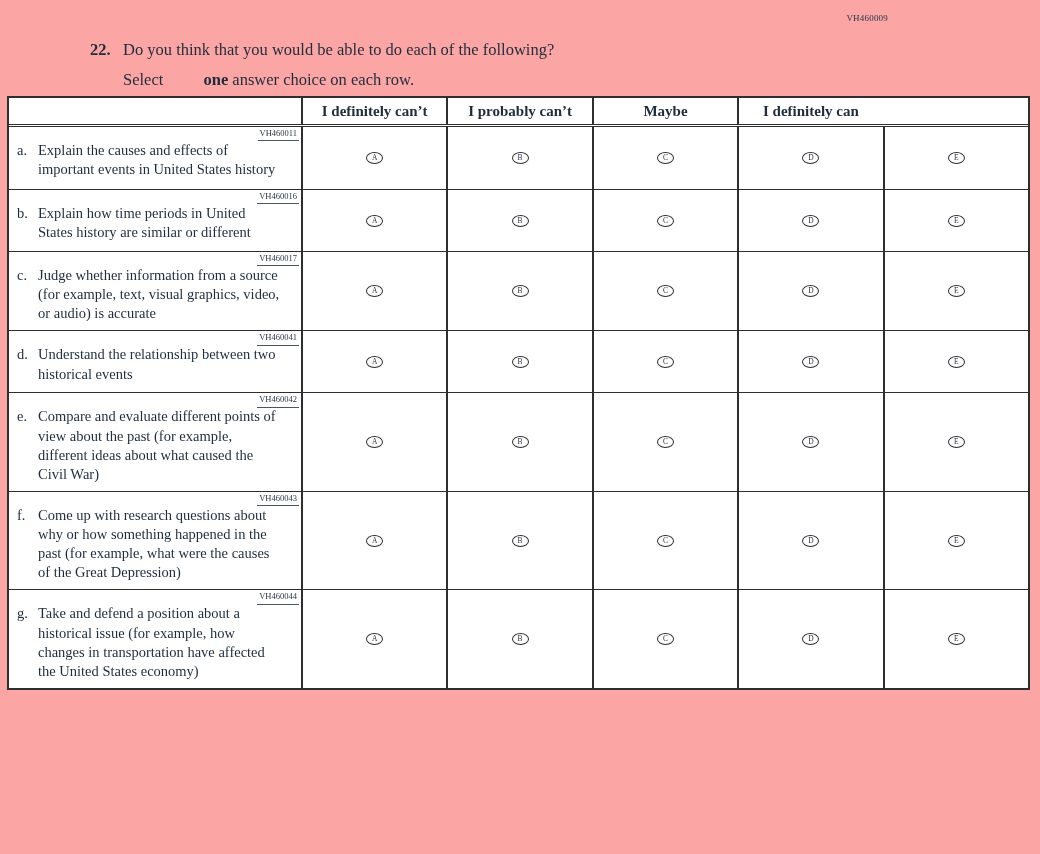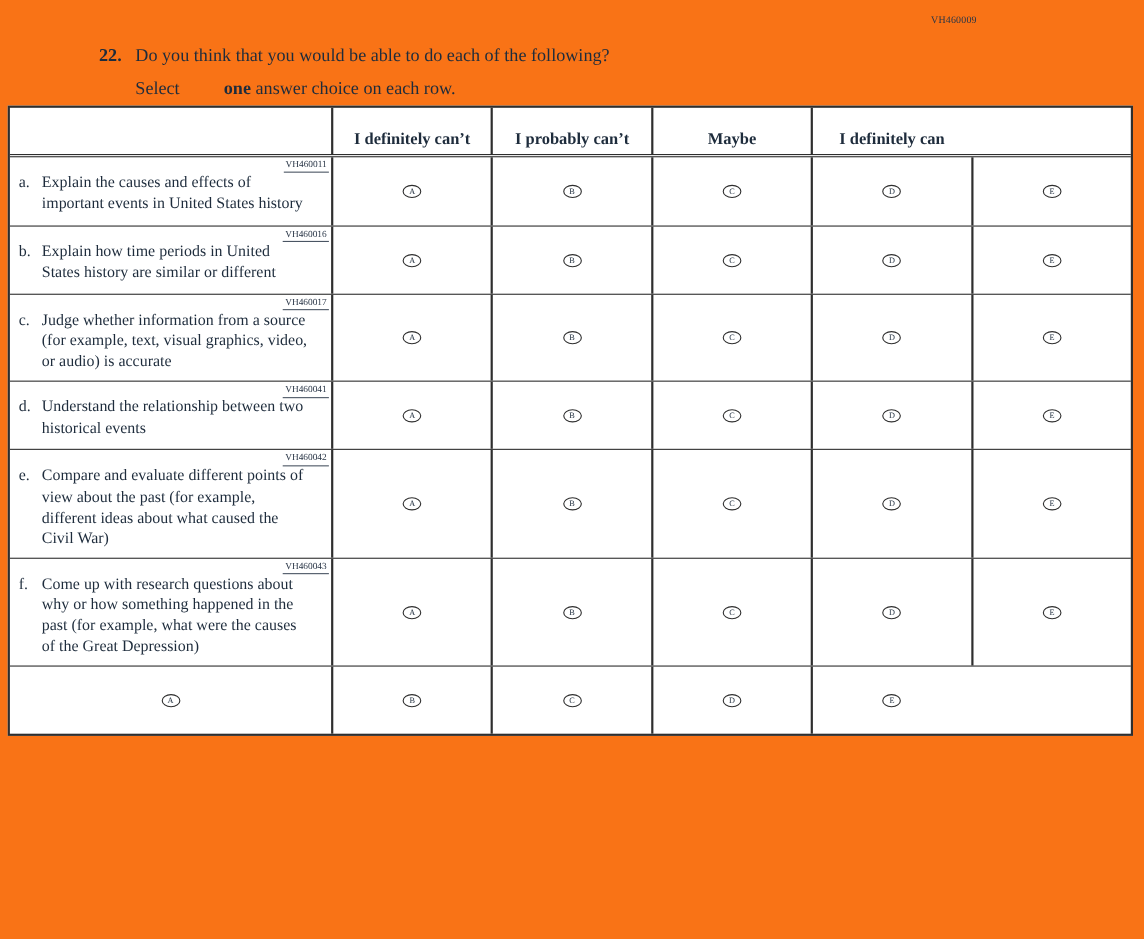--- a/index.html
+++ b/index.html
@@ -2,21 +2,21 @@
 <html><head>
 <meta charset="utf-8">
 <style>
   * { margin: 0; padding: 0; box-sizing: border-box; }
   html, body { background: #ffffff; }
   body {
     width: 1040px; height: 854px;
     font-family: "Liberation Serif", "DejaVu Serif", serif;
     color: #1e2c3c;
   }
-  .page { position: relative; width: 1040px; height: 854px; background: #f97316; overflow: hidden; }
+  .page { position: relative; width: 1040px; height: 854px; background: #fca5a5; overflow: hidden; }
 
   .page-code {
     position: absolute; top: 13px; right: 152px;
     font-size: 9px; letter-spacing: 0.2px; color: #2a3647;
   }
 
   .question { position: absolute; left: 90px; top: 21px; font-size: 16.5px; line-height: 1.25; }
   .qline { display: flex; margin-top: 19px; }
   .qnum { font-weight: bold; width: 33px; flex: none; }
   .instruction { margin-left: 33px; margin-top: 9px; }
@@ -25,21 +25,21 @@
   .qtable {
     position: absolute; left: 7px; top: 96px; width: 1023px;
     border: 2px solid #2e2e2e;
     background: #ffffff;
   }
   .thead, .trow {
     display: grid;
     grid-template-columns: 292px repeat(5, 1fr);
   }
   .thead { border-bottom: 3px double #2e2e2e; }
-  .thead .cell { padding: 21px 2px 4px; }
+  .thead .cell { padding: 5px 2px 4px; }
   .head-cell {
     text-align: center; font-weight: bold; font-size: 15px;
     display: flex; align-items: center; justify-content: center;
   }
   .thead .cell:not(:first-child), .trow .cell:not(:first-child) { border-left: 2px solid #2e2e2e; }
   .trow { border-top: 1px solid #2e2e2e; min-height: 62px; }
   .tbody .trow:first-child { border-top: none; }
 
   .label-cell {
     position: relative;
@@ -294,20 +294,27 @@
             </span>
     </div>
     <div class="cell opt-cell">
       <span class="bubble">
               <span class="bletter">E</span>
             </span>
     </div>
   </div>
 
   <div class="trow">
+    <div class="cell label-cell">
+      <span class="row-code">VH460044</span>
+      <div class="label-line">
+        <span class="row-letter">g.</span>
+        <span class="row-text">Take and defend a position about a historical issue (for example, how changes in transportation have affected the United States economy)</span>
+      </div>
+    </div>
     <div class="cell opt-cell">
       <span class="bubble">
               <span class="bletter">A</span>
             </span>
     </div>
     <div class="cell opt-cell">
       <span class="bubble">
               <span class="bletter">B</span>
             </span>
     </div>

